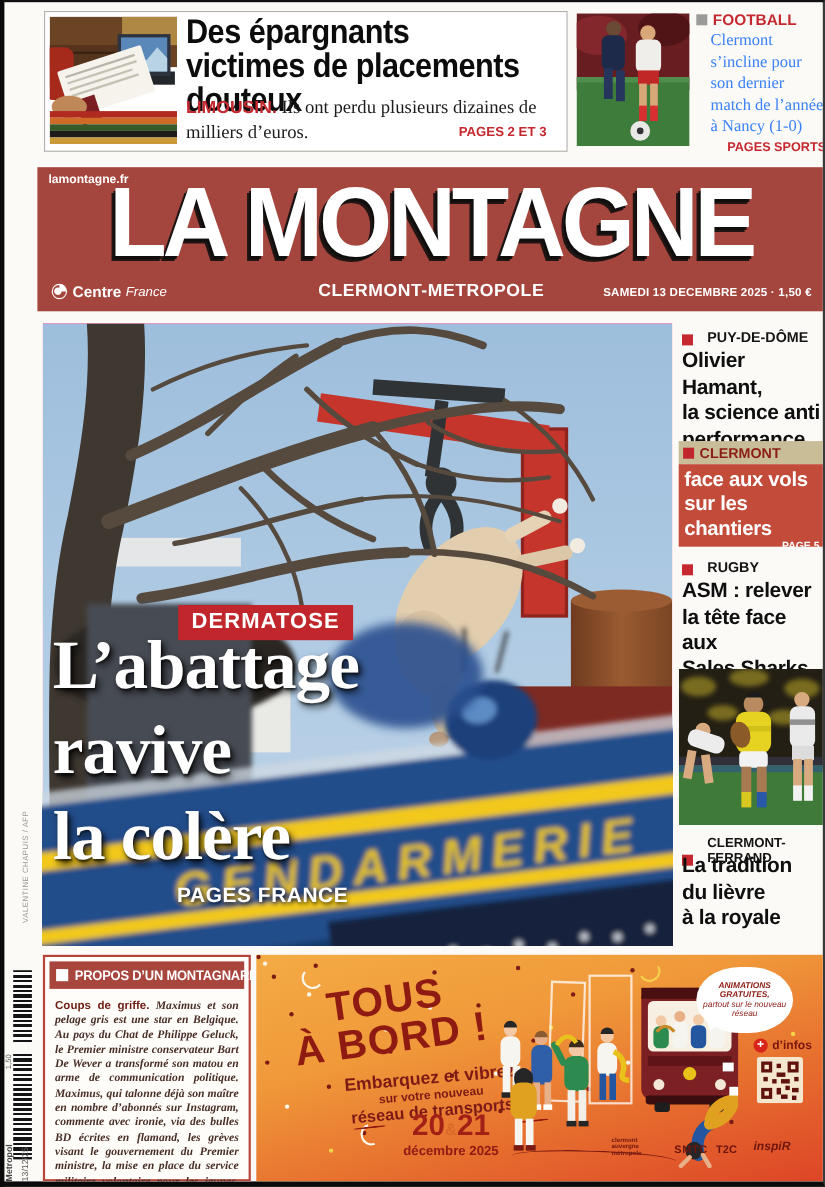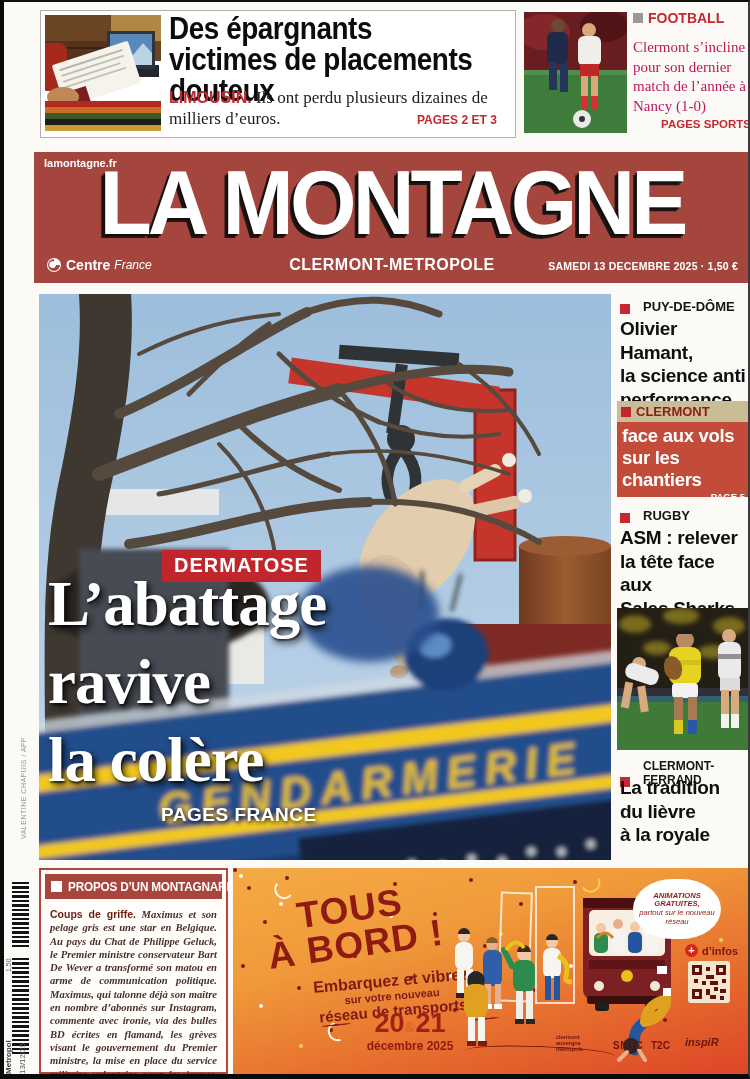--- a/index.html
+++ b/index.html
@@ -12,25 +12,25 @@
   .ts-box{left:36px;top:8px;width:474px;height:126px;border:1px solid #b3b0ab;background:#fff;}
   .ts-photo{left:41px;top:13px;width:116px;height:116px;overflow:hidden;}
   .ts-head{left:165px;top:11px;width:345px;font-weight:bold;font-size:31px;line-height:31px;
            color:#0c0c0c;transform:scaleX(.9);transform-origin:left top;letter-spacing:-.5px;}
   .ts-sub{left:165px;top:85px;width:342px;font-family:"Liberation Serif",serif;font-size:17px;
           line-height:21px;color:#1c1c1c;}
   .kick-red{font-family:"Liberation Sans",sans-serif;font-weight:bold;color:#c5282f;font-size:16px;}
   .ts-pages{left:413px;top:111px;color:#c5282f;font-weight:bold;font-size:12px;}
   .tsr-photo{left:520px;top:10px;width:103px;height:121px;overflow:hidden;}
   .tsr-text{left:629px;top:8px;width:118px;}
-  .krow{display:flex;align-items:center;gap:5px;margin-bottom:12px;}
+  .krow{display:flex;align-items:center;gap:5px;margin-bottom:2px;}
   .sq{width:10px;height:10px;background:#c5282f;display:inline-block;flex:0 0 auto;}
   .sq.gray{background:#9a9a98;}
   .tsr-kick{color:#c5282f;font-weight:bold;font-size:14px;}
-  .tsr-body{font-family:"Liberation Serif",serif;font-size:15px;line-height:19.5px;color:#be185d;}
+  .tsr-body{font-family:"Liberation Serif",serif;font-size:15px;line-height:19.5px;color:#3b82f6;margin-left:13px;}
   .tsr-pages{text-align:right;color:#c5282f;font-weight:bold;font-size:11.5px;margin-top:2px;}
   
   .mast{left:30px;top:150px;width:716px;height:131px;background:#a5463e;color:#fff;}
   .m-site{left:10px;top:5px;font-size:11px;font-weight:bold;}
   .m-title{left:0;top:6px;width:716px;text-align:center;font-weight:bold;font-size:90px;line-height:90px;
            letter-spacing:-4px;white-space:nowrap;}
   .m-title span{display:inline-block;transform:scaleX(.95);
            text-shadow:-4px 4px 0 rgba(15,15,15,.88),-2px 2px 0 rgba(15,15,15,.88);}
   .m-ed{left:0;bottom:9px;width:716px;text-align:center;font-weight:bold;font-size:16px;letter-spacing:.5px;}
   .m-brand{left:12px;bottom:10px;display:flex;align-items:center;gap:4px;font-size:14px;}

